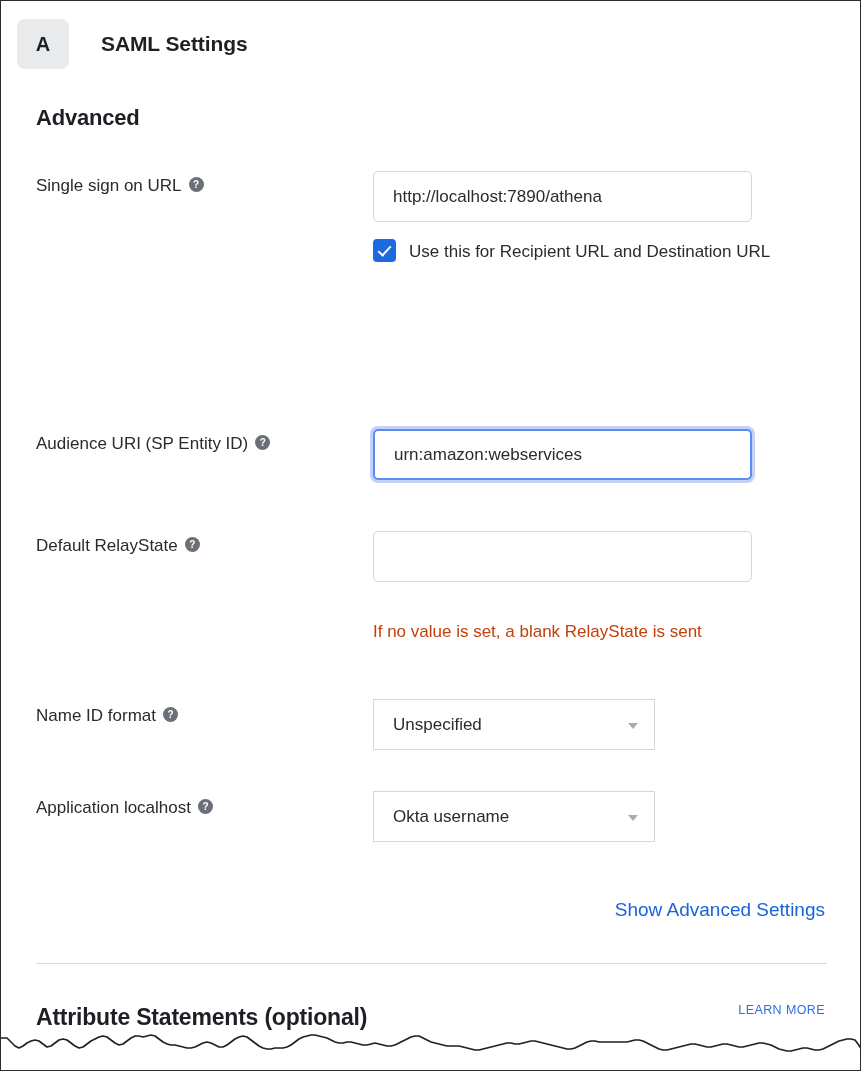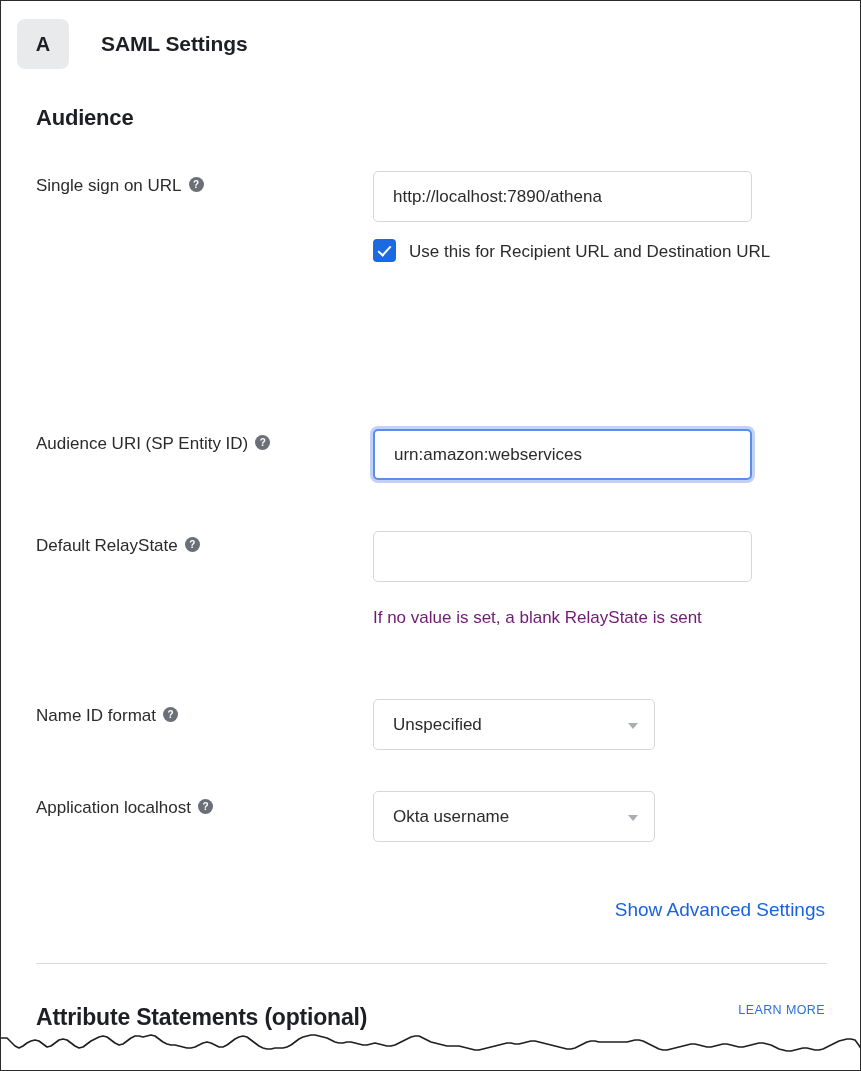--- a/index.html
+++ b/index.html
@@ -110,24 +110,24 @@
     outline: none;
   }
   .text-input.focused {
     border: 2px solid #5b8def;
     box-shadow: 0 0 0 3px #c3d1f7;
   }
   .text-input::placeholder { color: #9aa0a6; }
 
   .field-hint {
     width: 440px;
-    margin-top: 18px;
+    margin-top: 32px;
     font-size: 17px;
     line-height: 36px;
-    color: #701a75;
+    color: #c2410c;
   }
 
   
   .check-row {
     display: flex;
     align-items: flex-start;
     width: 460px;
   }
   .checkbox {
     flex: 0 0 auto;
@@ -163,21 +163,21 @@
     color: #2b2b2b;
   }
 
   
   .select-box {
     box-sizing: border-box;
     position: relative;
     width: 282px;
     height: 51px;
     border: 1px solid #d5d7da;
-    border-radius: 5px;
+    border-radius: 0;
     background: #ffffff;
     display: flex;
     align-items: center;
     padding: 0 19px;
     font-size: 17px;
     color: #2b2b2b;
     cursor: pointer;
   }
   .select-caret {
     position: absolute;
@@ -239,21 +239,21 @@
 </head>
 <body>
 
 <div class="page">
 
   <div class="app-header">
     <div class="app-badge">A</div>
     <div class="app-title">SAML Settings</div>
   </div>
 
-  <div class="section-heading" id="general-heading">Audience</div>
+  <div class="section-heading" id="general-heading">Advanced</div>
 
   <div class="field-row" style="top:170px;">
     <div class="field-label">
       <span>Single sign on URL</span><span class="help-icon">?</span>
     </div>
     <div class="field-control" style="top:0;">
       <input class="text-input" type="text" value="http://localhost:7890/athena" style="">
 
       <div class="check-row" style="margin-top:12px;">
         <div class="checkbox checked"></div>

